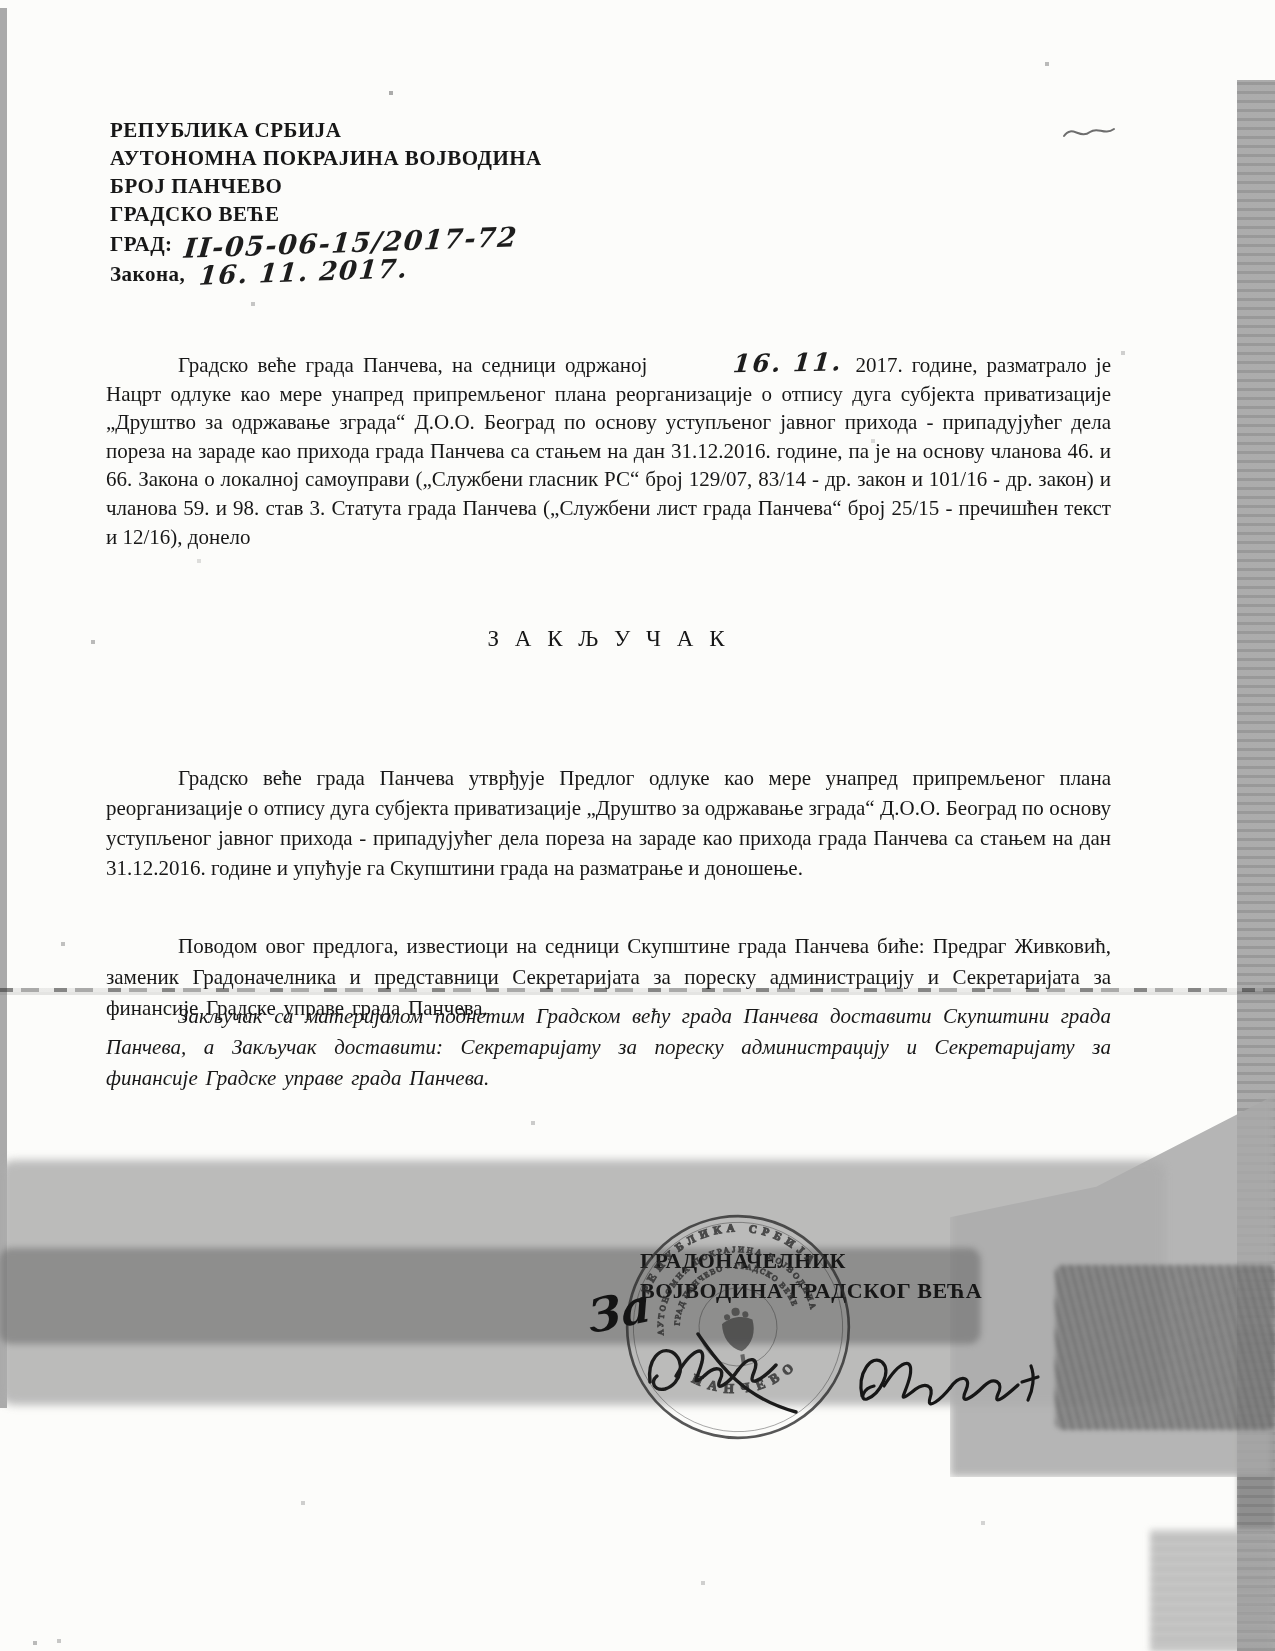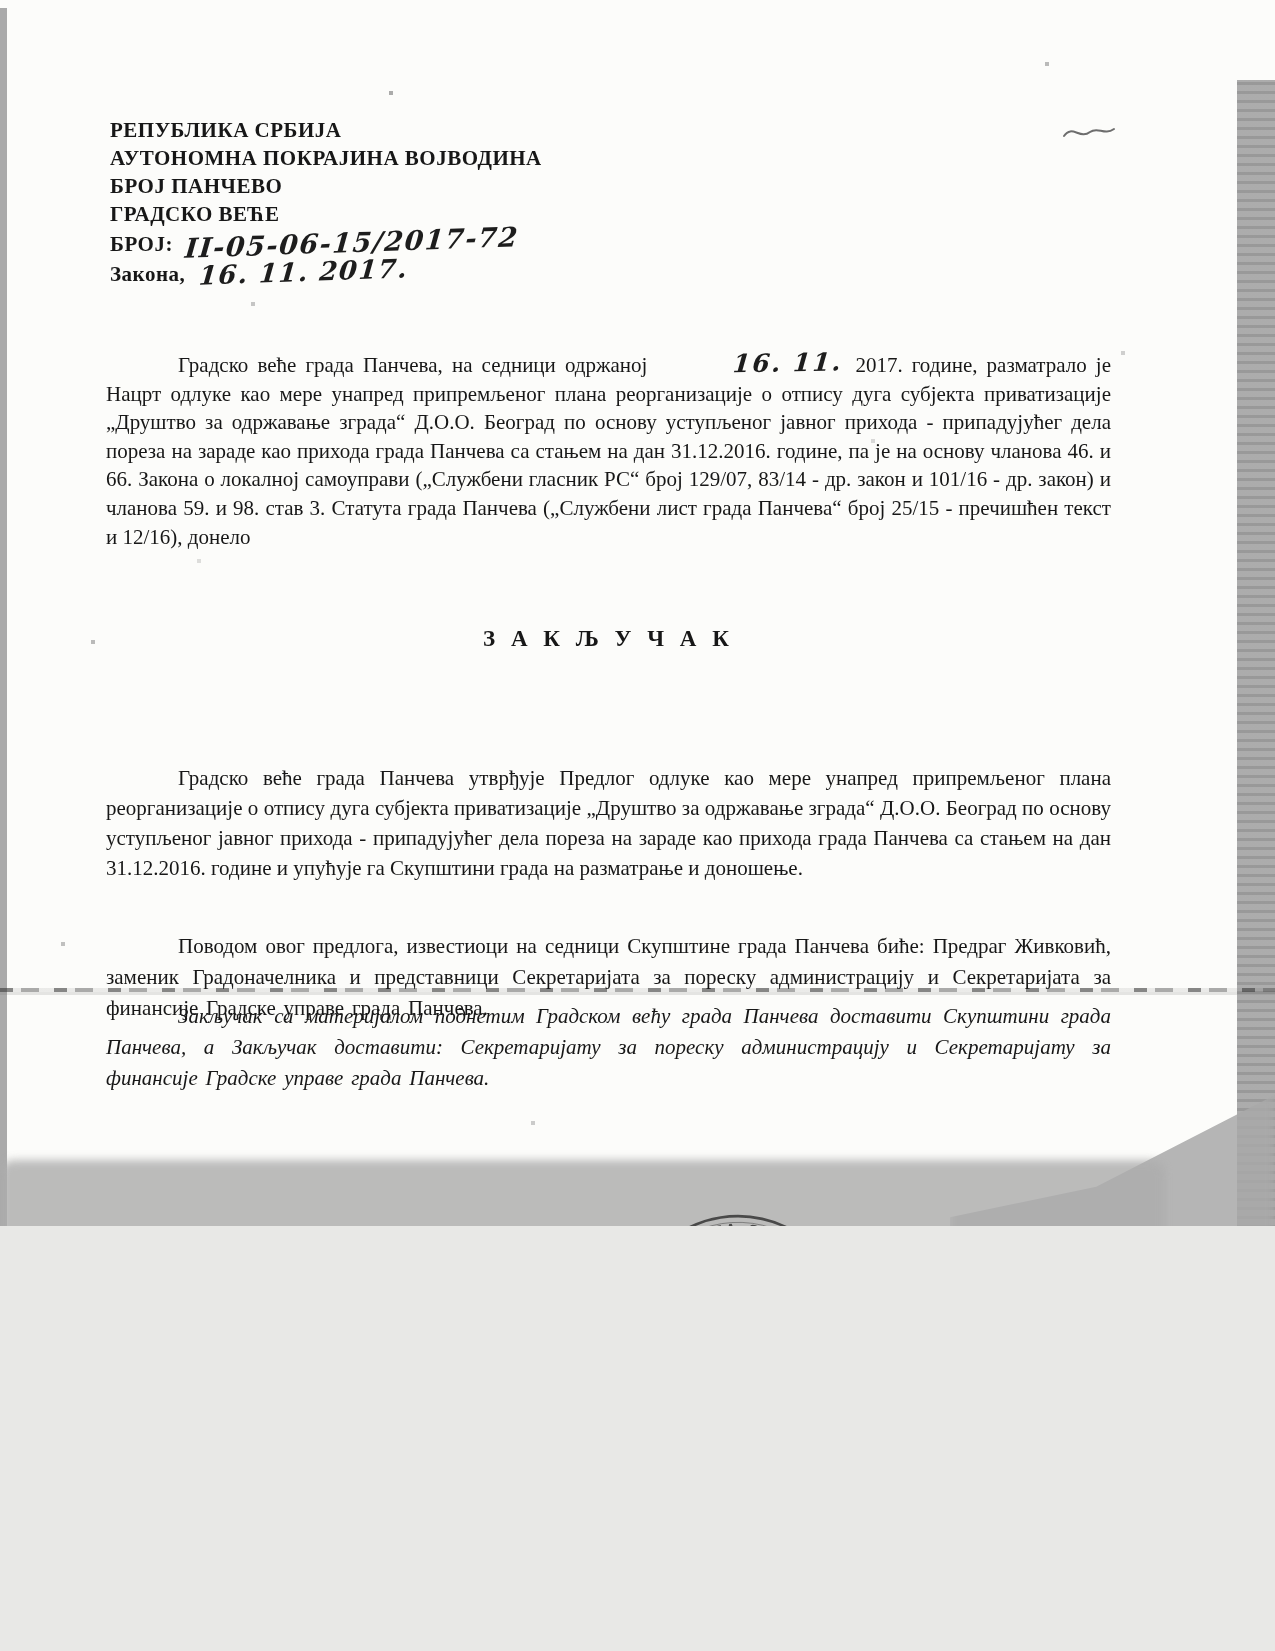--- a/index.html
+++ b/index.html
@@ -1,17 +1,17 @@
 <!DOCTYPE html>
 <html><head>
 <meta charset="utf-8">
 <style>
   html,body{margin:0;padding:0;background:#e8e8e6;}
   .page{
-    position:relative;width:1275px;height:1226px;margin:0 auto;
+    position:relative;width:1275px;height:1651px;margin:0 auto;
     background:#fcfcfa;overflow:hidden;
     font-family:"Liberation Serif",serif;color:#171717;
   }
   
   .noise{position:absolute;z-index:1;pointer-events:none;}
   .edge-left{left:0;top:8px;width:7px;height:1400px;background:#9b9b9b;opacity:.85;}
   .edge-right{
     left:1237px;top:80px;width:38px;height:1571px;background:#a9a9a9;
     background-image:repeating-linear-gradient(0deg,rgba(80,80,80,.18) 0 3px,rgba(190,190,190,.15) 3px 9px);
   }
@@ -80,21 +80,21 @@
     position:absolute;z-index:3;left:106px;width:1005px;
     font-size:21px;line-height:28.6px;text-align:justify;text-indent:72px;
   }
   .p1{top:350px;}
   .p2{top:763px;line-height:30px;}
   .p3{top:931px;line-height:31px;word-spacing:2.5px;}
   .p4{top:1001px;line-height:31px;word-spacing:2.5px;font-style:italic;}
   .inline-date{font-size:25px;letter-spacing:2px;margin:0 4px;transform:rotate(-1deg) skewX(-6deg);}
   .doc-title{
     position:absolute;z-index:3;left:106px;top:626px;width:1005px;
-    text-align:center;font-weight:700;font-size:23px;letter-spacing:5px;
+    text-align:center;font-weight:400;font-size:23px;letter-spacing:5px;
   }
   .sigblock{
     position:absolute;z-index:4;left:640px;top:1246px;width:500px;
     font-weight:700;font-size:22px;line-height:30px;letter-spacing:.5px;
   }
   .za-mark{
     position:absolute;z-index:6;left:588px;top:1284px;
     font-family:"DejaVu Serif",serif;font-style:italic;font-weight:700;
     font-size:46px;transform:rotate(-12deg) skewX(-6deg);color:#141414;
   }
@@ -127,21 +127,21 @@
   <svg class="squiggle-top" width="62" height="32" viewBox="0 0 62 32">
     <path d="M4,18 C12,6 20,22 30,14 C38,8 44,18 54,11" stroke="#4a4a4a" stroke-width="2" fill="none" stroke-linecap="round"></path>
   </svg>
 
   <div class="letterhead">
     <div class="row">РЕПУБЛИКА СРБИЈА</div>
     <div class="row">АУТОНОМНА ПОКРАЈИНА ВОЈВОДИНА</div>
     <div class="row">БРОЈ ПАНЧЕВО</div>
     <div class="row">ГРАДСКО ВЕЋЕ</div>
     <div class="row">
-      <span>БРОЈ:</span>
+      <span>ГРАД:</span>
       <span class="hand number-value">II-05-06-15/2017-72</span>
     </div>
     <div class="row">
       <span>Закона,</span>
       <span class="hand date-value">16. 11. 2017.</span>
     </div>
   </div>
 
   <div class="para p1">
     <span>Градско веће града Панчева, на седници одржаној</span>

